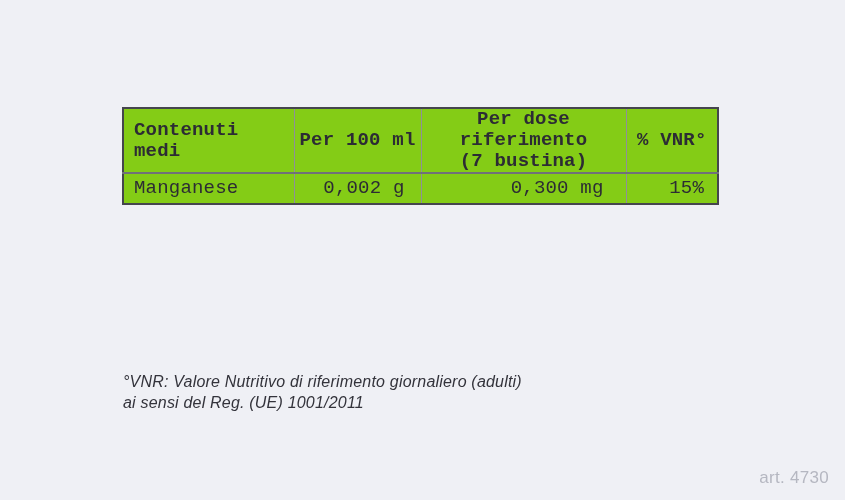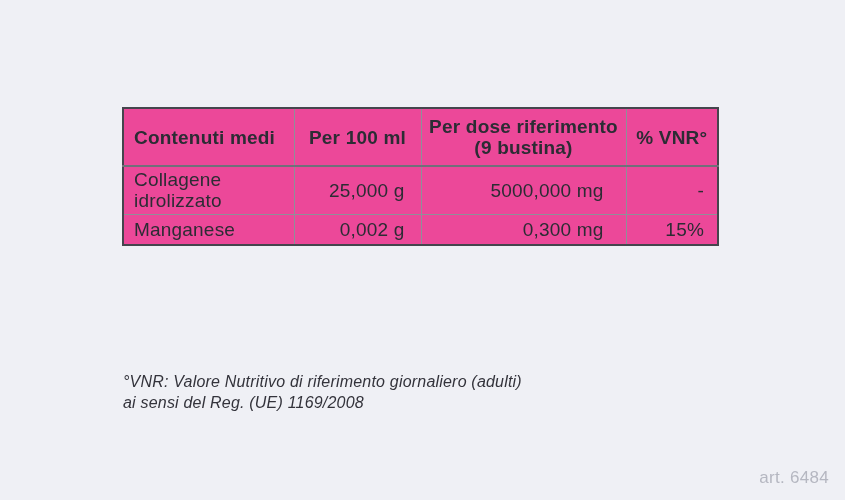--- a/index.html
+++ b/index.html
@@ -12,21 +12,22 @@
     color: #2c2c34;
   }
   .stage { position: absolute; inset: 0; width: 845px; height: 500px; }
 
   .nutri-table {
     position: absolute;
     left: 122px; top: 107px;
     border-collapse: collapse;
     table-layout: fixed;
     width: 595px;
-    background: #ec4899;
+    background: #84cc16;
+    font-family: Liberation Mono, monospace;
   }
   .nutri-table th, .nutri-table td {
     border: 1px solid #8f8f98;
     font-size: 19px;
     line-height: 21px;
     vertical-align: middle;
     letter-spacing: 0.2px;
   }
   .nutri-table { border: 2px solid #45454d; }
   .nutri-table thead th {
@@ -75,47 +76,38 @@
       <col style="width:127px">
       <col style="width:205px">
       <col style="width:92px">
     </colgroup>
     <thead>
       <tr>
         <th class="c-name">Contenuti medi</th>
         <th class="c-100">Per 100 ml</th>
         <th class="c-dose">
           <span class="name-line">Per dose riferimento</span>
-          <span class="name-line">(9 bustina)</span>
+          <span class="name-line">(7 bustina)</span>
         </th>
         <th class="c-vnr">% VNR°</th>
       </tr>
     </thead>
     <tbody>
-      <tr class="row-first">
-        <td class="c-name">
-          <span class="name-line">Collagene</span>
-          <span class="name-line">idrolizzato</span>
-        </td>
-        <td class="c-100">25,000 g</td>
-        <td class="c-dose">5000,000 mg</td>
-        <td class="c-vnr">-</td>
-      </tr>
       <tr class="row-short">
         <td class="c-name">
           <span class="name-line">Manganese</span>
           <span class="name-line"></span>
         </td>
         <td class="c-100">0,002 g</td>
         <td class="c-dose">0,300 mg</td>
         <td class="c-vnr">15%</td>
       </tr>
     </tbody>
   </table>
 
   <div class="footnote">
     <span>°VNR: Valore Nutritivo di riferimento giornaliero (adulti)</span>
-    <span>ai sensi del Reg. (UE) 1169/2008</span>
+    <span>ai sensi del Reg. (UE) 1001/2011</span>
   </div>
 
-  <div class="art-number">art. 6484</div>
+  <div class="art-number">art. 4730</div>
 
 </div>
 
 </body></html>

